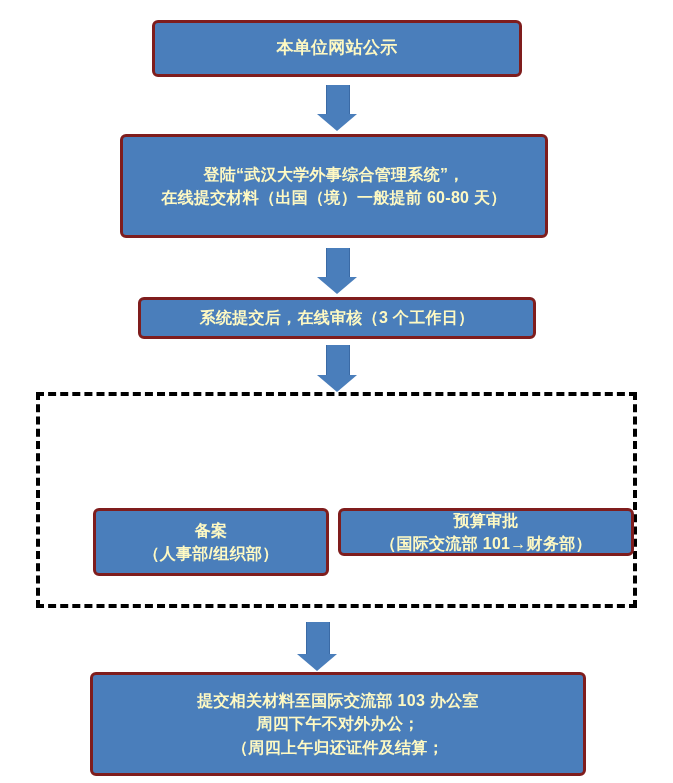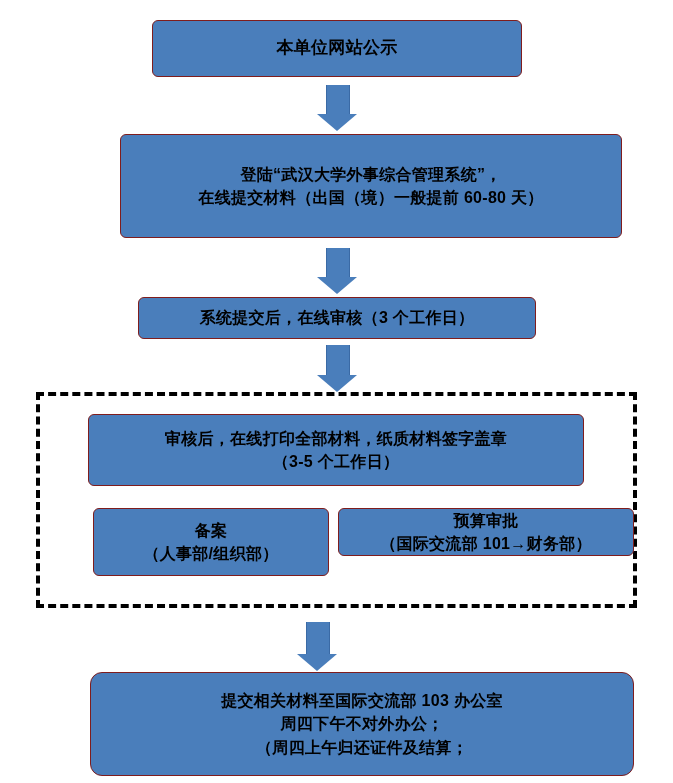--- a/index.html
+++ b/index.html
@@ -14,23 +14,23 @@
     position: relative;
     width: 673px;
     height: 783px;
     overflow: hidden;
     background: #ffffff;
   }
   .box {
     position: absolute;
     box-sizing: border-box;
     background: #4a7ebb;
-    border: 1px solid #7f1d1d;
+    border: 3px solid #7f1d1d;
     border-radius: 6px;
-    color: #000000;
+    color: #fef9c3;
     font-weight: bold;
     display: flex;
     flex-direction: column;
     align-items: center;
     justify-content: center;
     text-align: center;
     line-height: 1.45;
     font-size: 16px;
     letter-spacing: 0.3px;
     padding: 4px 10px;
@@ -75,60 +75,56 @@
 
   <div class="box" style="left:152px; top:20px; width:370px; height:57px; font-size:17px;">
     <span class="line">本单位网站公示</span>
   </div>
 
   <div class="arrow" style="left:317px; top:85px; height:46px;">
     <div class="shaft" style="height:30px;"></div>
     <div class="head" style="top:29px;"></div>
   </div>
 
-  <div class="box" style="left:120px; top:134px; width:502px; height:104px;">
+  <div class="box" style="left:120px; top:134px; width:428px; height:104px;">
     <span class="line">登陆“武汉大学外事综合管理系统”，</span>
     <span class="line">在线提交材料（出国（境）一般提前 60-80 天）</span>
   </div>
 
   <div class="arrow" style="left:317px; top:248px; height:46px;">
     <div class="shaft" style="height:30px;"></div>
     <div class="head" style="top:29px;"></div>
   </div>
 
   <div class="box" style="left:138px; top:297px; width:398px; height:42px;justify-content:center;">
     <span class="line">系统提交后，在线审核（3 个工作日）</span>
   </div>
 
   <div class="arrow" style="left:317px; top:345px; height:48px;">
     <div class="shaft" style="height:31px;"></div>
     <div class="head" style="top:30px;"></div>
   </div>
 
   <div class="dashed-group" style="left:36px; top:392px; width:601px; height:216px;"></div>
 
-  <div class="box" style="left:88px; top:414px; width:496px; height:72px;">
-    <span class="line">审核后，在线打印全部材料，纸质材料签字盖章</span>
-    <span class="line">（3-5 个工作日）</span>
-  </div>
 
   <div class="box" style="left:93px; top:508px; width:236px; height:68px;">
     <span class="line">备案</span>
     <span class="line">（人事部/组织部）</span>
   </div>
 
   <div class="box" style="left:338px; top:508px; width:296px; height:48px;">
     <span class="line">预算审批</span>
     <span class="line">（国际交流部 101→财务部）</span>
   </div>
 
   <div class="arrow" style="left:297px; top:622px; height:50px;">
     <div class="shaft" style="height:33px;"></div>
     <div class="head" style="top:32px;"></div>
   </div>
 
-  <div class="box" style="left:90px; top:672px; width:544px; height:104px;border-radius:12px;">
+  <div class="box" style="left:90px; top:672px; width:496px; height:104px;">
     <span class="line">提交相关材料至国际交流部 103 办公室</span>
     <span class="line">周四下午不对外办公；</span>
     <span class="line">（周四上午归还证件及结算；</span>
   </div>
 
 </div>
 
 </body></html>

